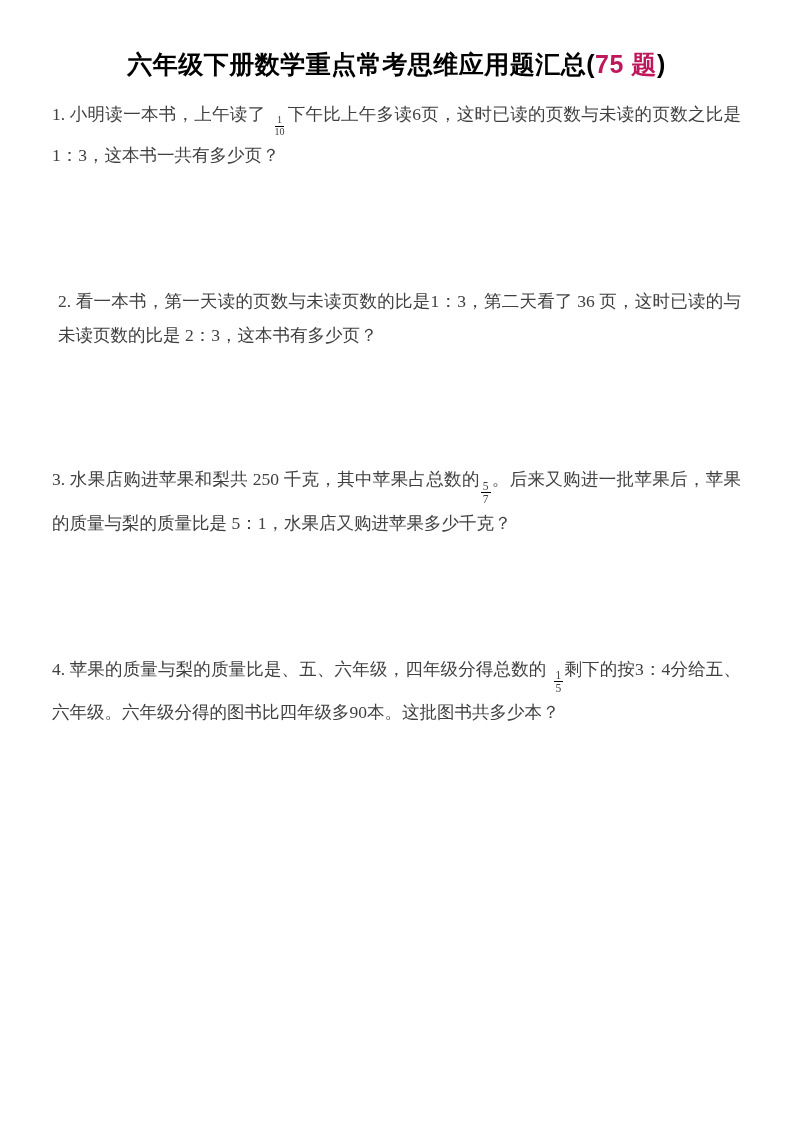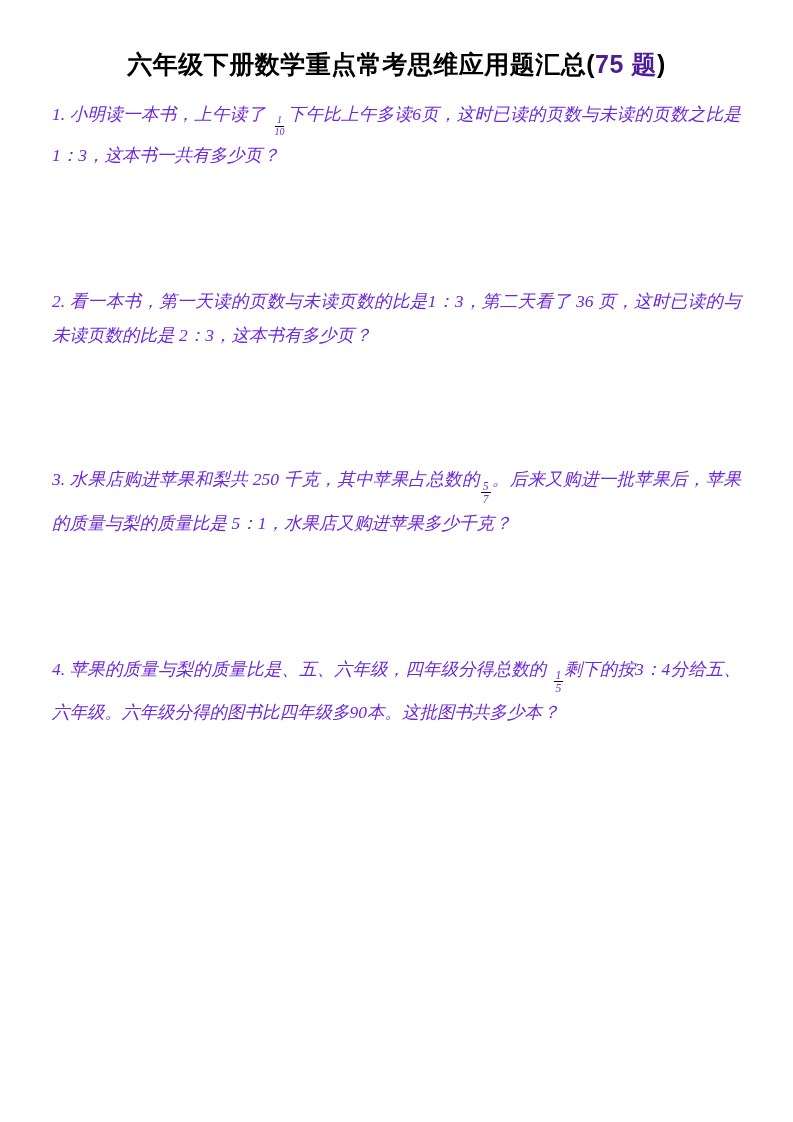--- a/index.html
+++ b/index.html
@@ -25,31 +25,30 @@
     margin-top: 48px;
     text-align: center;
     font-family: "Liberation Sans", sans-serif;
     font-weight: bold;
     font-size: 25px;
     letter-spacing: 0.5px;
     color: #000000;
     white-space: nowrap;
   }
   .doc-title .count {
-    color: #4c1d95;
+    color: #be185d;
   }
   .problem {
     font-size: 17.5px;
     line-height: 1.95;
     text-align: justify;
-    color: #6d28d9;
-    font-style: italic;
+    color: #404040;
   }
   .p1 { margin-top: 16px; }
-  .p2 { margin-top: 112px; }
+  .p2 { margin-top: 112px; margin-left: 6px; }
   .p3 { margin-top: 110px; }
   .p4 { margin-top: 112px; }
 
   .frac {
     display: inline-flex;
     flex-direction: column;
     align-items: center;
     justify-content: center;
     vertical-align: -0.38em;
     font-size: 11.5px;

